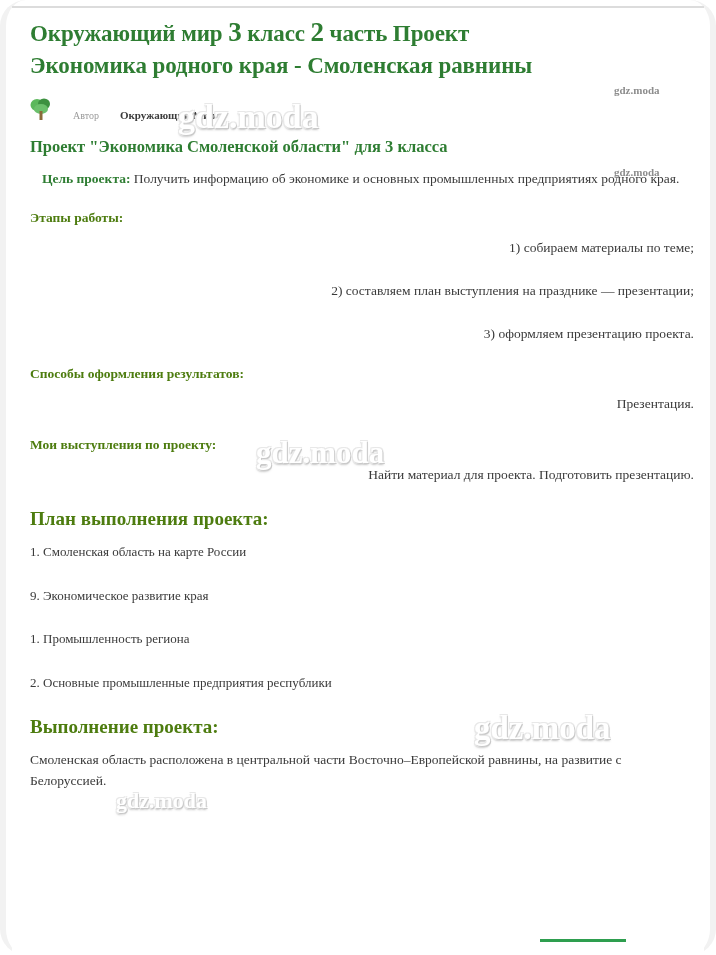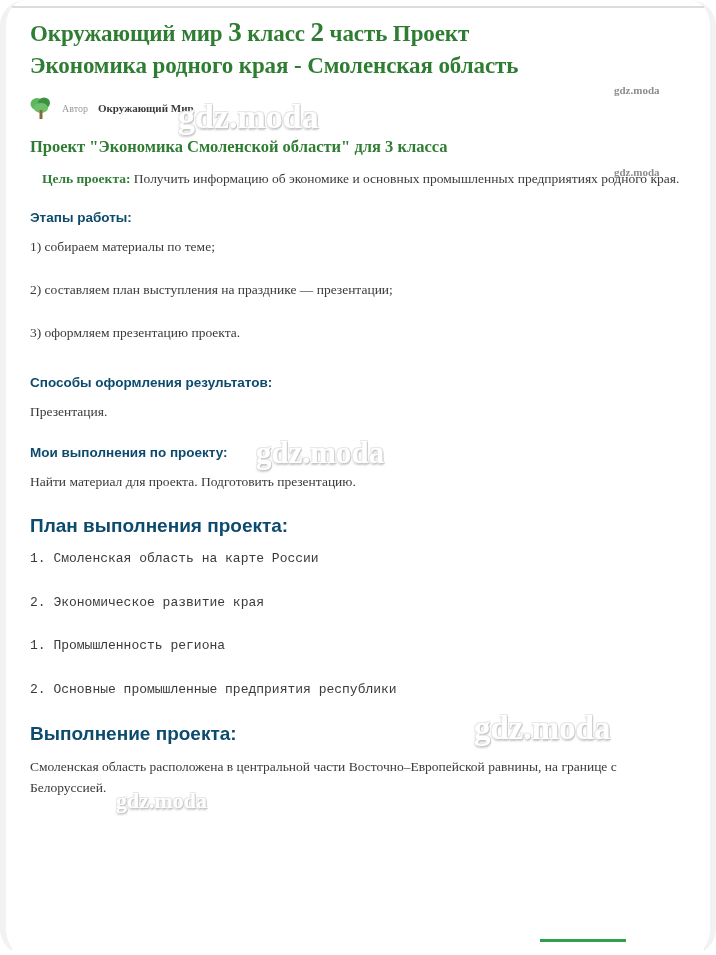--- a/index.html
+++ b/index.html
@@ -44,22 +44,22 @@
     font-weight: bold;
     line-height: 1.35;
     margin: 0 0 6px 0;
     letter-spacing: -0.1px;
   }
   h1.title .big {
     font-size: 27px;
   }
   .author-row {
     display: flex;
-    align-items: center;
-    gap: 10px;
+    align-items: flex-end;
+    gap: 21px;
     margin: 14px 0 6px 0;
     height: 26px;
   }
   .tree-icon {
     width: 22px;
     height: 24px;
     display: block;
   }
   .author-label {
     color: #9a9a9a;
@@ -73,25 +73,25 @@
     font-family: "Liberation Serif", serif;
   }
   h2.subtitle {
     color: #2e7d32;
     font-size: 16.5px;
     font-weight: bold;
     margin: 16px 0 12px 0;
     font-family: "Liberation Serif", serif;
   }
   h3.section {
-    color: #0c4a6e;
+    color: #4d7c0f;
     font-size: 13.5px;
     font-weight: bold;
     margin: 20px 0 12px 0;
-    font-family: Liberation Sans, sans-serif;
+    font-family: Liberation Serif, serif;
   }
   h3.section.big {
     font-size: 19px;
   }
   p.para {
     color: #3a3a3a;
     font-size: 13.5px;
     line-height: 1.55;
     margin: 0 0 14px 0;
     font-family: "Liberation Serif", serif;
@@ -100,30 +100,31 @@
     color: #2e7d32;
     font-weight: bold;
     margin-left: 12px;
   }
   p.item {
     color: #3a3a3a;
     font-size: 13.5px;
     line-height: 1.55;
     margin: 0 0 22px 0;
     font-family: "Liberation Serif", serif;
+    text-align: right;
   }
   p.item.tight {
-    margin-bottom: 31px;
+    margin-bottom: 21px;
   }
   p.plan {
     color: #3a3a3a;
     font-size: 13px;
     line-height: 1.5;
     margin: 8px 0 24px 0;
-    font-family: Liberation Mono, monospace;
+    font-family: Liberation Serif, serif;
   }
   .final {
     margin-top: 2px;
   }
   
   .wm {
     position: absolute;
     font-family: "Liberation Serif", serif;
     font-weight: bold;
     color: #ffffff;
@@ -174,21 +175,21 @@
 <body>
 
 <div class="page">
 
   <div class="top-rule"></div>
 
   <div class="content">
 
     <h1 class="title">
       <span>Окружающий мир </span><span class="big">3</span><span> класс </span><span class="big">2</span><span> часть Проект</span><br>
-      <span>Экономика родного края - Смоленская область</span>
+      <span>Экономика родного края - Смоленская равнины</span>
     </h1>
 
     <div class="author-row">
       <span class="tree-icon">
         <svg width="22" height="24" viewBox="0 0 22 24" xmlns="http://www.w3.org/2000/svg">
           <ellipse cx="7" cy="8" rx="6.5" ry="6" fill="#5cb85c"></ellipse>
           <ellipse cx="14" cy="7" rx="6" ry="5.5" fill="#3d9140"></ellipse>
           <ellipse cx="11" cy="12" rx="7" ry="5" fill="#6cc06c"></ellipse>
           <rect x="9.5" y="14" width="3" height="9" fill="#8a6a3a"></rect>
         </svg>
@@ -205,32 +206,32 @@
 
     <h3 class="section">Этапы работы:</h3>
 
     <p class="item">1) собираем материалы по теме;</p>
     <p class="item">2) составляем план выступления на празднике — презентации;</p>
     <p class="item tight">3) оформляем презентацию проекта.</p>
 
     <h3 class="section">Способы оформления результатов:</h3>
     <p class="item">Презентация.</p>
 
-    <h3 class="section">Мои выполнения по проекту:</h3>
+    <h3 class="section">Мои выступления по проекту:</h3>
     <p class="item">Найти материал для проекта. Подготовить презентацию.</p>
 
     <h3 class="section big">План выполнения проекта:</h3>
 
     <p class="plan">1. Смоленская область на карте России</p>
-    <p class="plan">2. Экономическое развитие края</p>
+    <p class="plan">9. Экономическое развитие края</p>
     <p class="plan">1. Промышленность региона</p>
     <p class="plan">2. Основные промышленные предприятия республики</p>
 
     <h3 class="section big final">Выполнение проекта:</h3>
-    <p class="para">Смоленская область расположена в центральной части Восточно–Европейской равнины, на границе с Белоруссией.</p>
+    <p class="para">Смоленская область расположена в центральной части Восточно–Европейской равнины, на развитие с Белоруссией.</p>
 
   </div>
 
   <span class="wm wm1">gdz.moda</span>
   <span class="wm wm2">gdz.moda</span>
   <span class="wm wm3">gdz.moda</span>
   <span class="wm wm4">gdz.moda</span>
   <span class="wm-small wms1">gdz.moda</span>
   <span class="wm-small wms2">gdz.moda</span>
 

